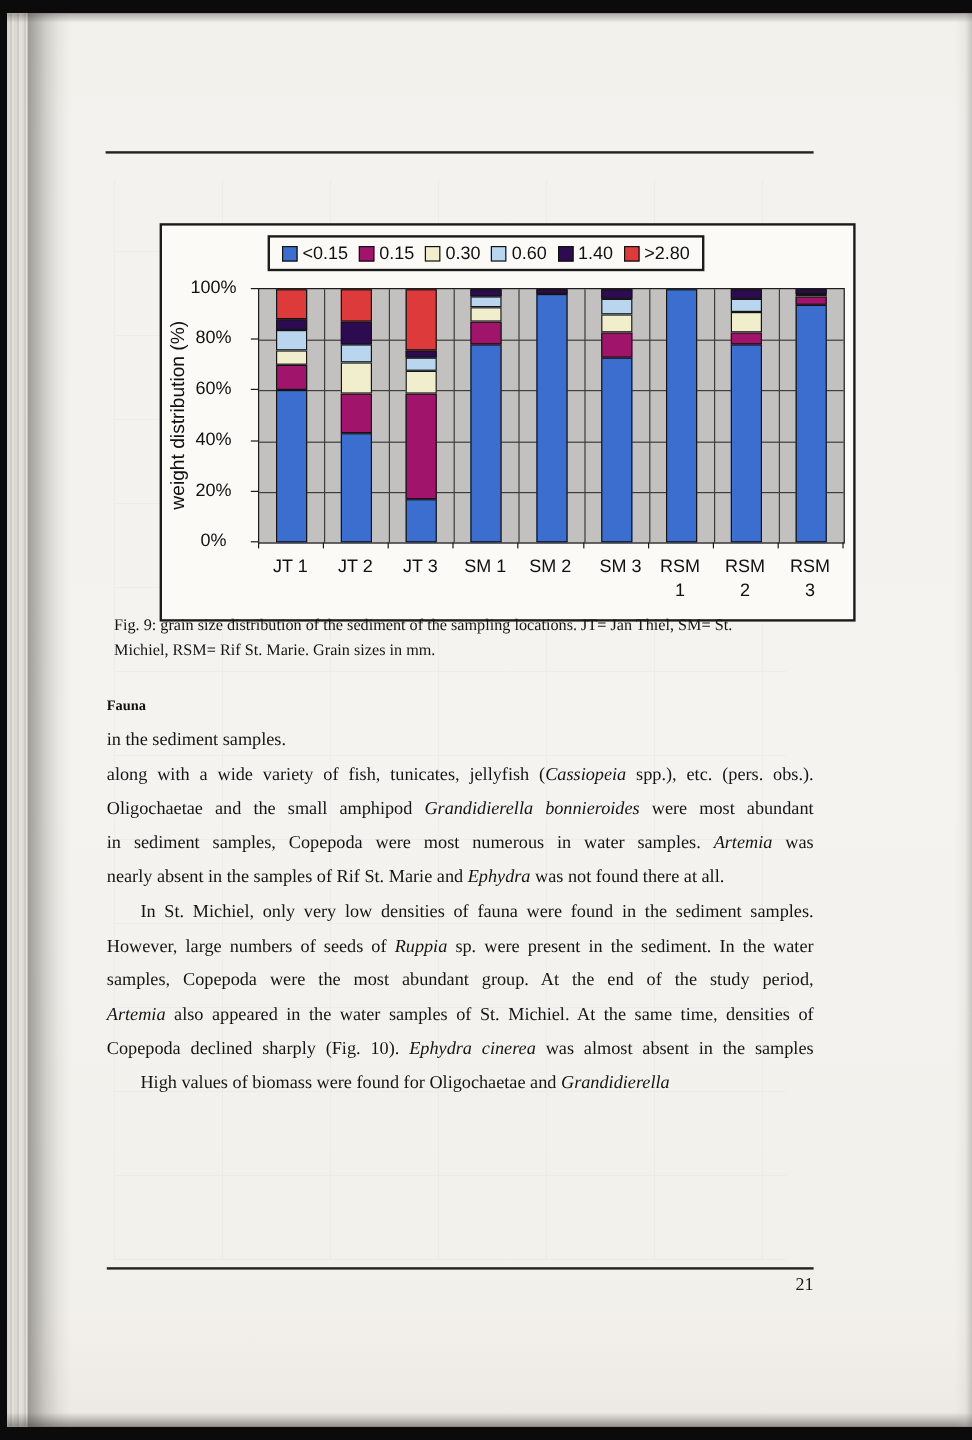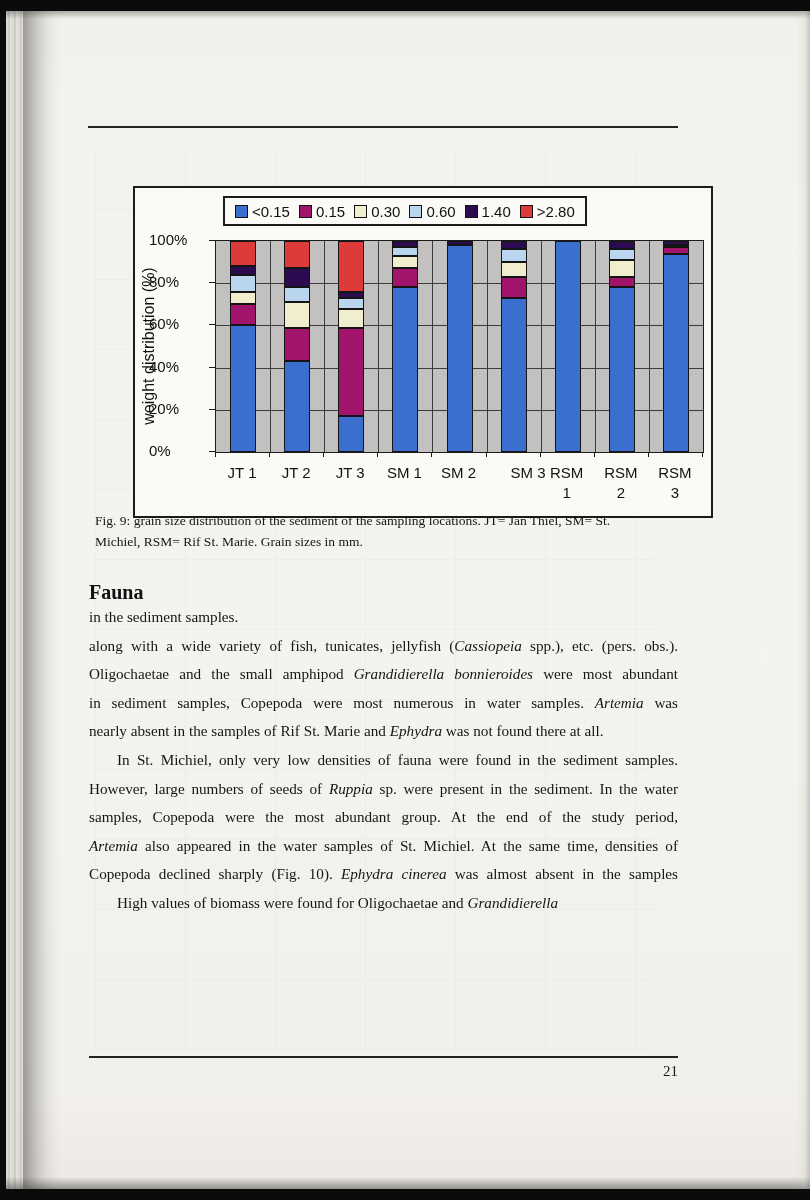--- a/index.html
+++ b/index.html
@@ -27,34 +27,34 @@
   
   .chart-box{position:absolute;left:93px;top:170px;width:580px;height:332px;
         background:#fbfaf7;border:2px solid #1b1b1b;box-sizing:border-box;
         font-family:"Liberation Sans", sans-serif;}
   .legend{position:absolute;left:88px;top:8px;height:30px;display:flex;align-items:center;
         gap:9px;padding:0 10px;border:2px solid #1b1b1b;background:#fbfaf7;box-sizing:border-box;}
   .legend-item{display:flex;align-items:center;gap:4px;font-size:15px;color:#111;}
   .swatch{width:13px;height:13px;border:1px solid #111;box-sizing:border-box;display:inline-block;}
   .ylabel{position:absolute;left:14px;top:158px;transform:translate(-50%,-50%) rotate(-90deg);
         transform-origin:50% 50%;white-space:nowrap;font-size:16px;color:#111;}
-  .ytick{position:absolute;width:58px;text-align:left;font-size:15px;color:#111;}
+  .ytick{position:absolute;width:58px;text-align:center;font-size:15px;color:#111;}
   .ytickmark{position:absolute;width:6px;height:1px;background:#1b1b1b;}
   .plot{position:absolute;left:80px;top:52px;width:487px;height:211px;background:#c2c1bf;
         border:1px solid #1b1b1b;box-sizing:content-box;}
   .gridh{position:absolute;left:0;width:100%;height:1px;background:#3c3c3a;}
   .gridv{position:absolute;top:0;height:100%;width:1px;background:#3c3c3a;}
   .seg{position:absolute;box-sizing:border-box;border:1px solid #141414;}
   .xtickmark{position:absolute;width:1px;height:5px;background:#1b1b1b;}
   .xlab{position:absolute;text-align:center;font-size:15px;line-height:20px;color:#111;
         white-space:pre-line;}
   
   .caption{position:absolute;left:95px;top:510px;width:600px;font-size:13.5px;line-height:21px;
         white-space:pre-line;color:#151515;}
-  .heading{position:absolute;left:89px;top:581px;font-size:20px;font-weight:bold;color:#111;}
+  .heading{position:absolute;left:89px;top:581px;font-size:12px;font-weight:bold;color:#111;}
   .paras{position:absolute;left:89px;top:603px;width:589px;font-size:15.2px;color:#151515;}
   .para{margin:0;}
   .line{line-height:28.6px;text-align:justify;text-align-last:justify;text-justify:inter-word;}
   .line.first{text-indent:28px;}
   .line.last{text-align:left;text-align-last:left;}
   .italic{font-style:italic;}
   .pagenum{position:absolute;left:560px;top:1063px;width:118px;text-align:right;
         font-size:15px;color:#1a1a1a;}
 </style>
 </head>
@@ -166,21 +166,21 @@
         <div class="ytickmark" style="left: 74px; top: 136.4px;"></div>
         <div class="ytick" style="left: 14px; top: 85.2px;">80%</div>
         <div class="ytickmark" style="left: 74px; top: 94.2px;"></div>
         <div class="ytick" style="left: 14px; top: 43px;">100%</div>
         <div class="ytickmark" style="left: 74px; top: 52px;"></div>
         <div class="xlab" style="left: 80px; top: 275px; width: 54.1111px;">JT 1</div>
         <div class="xlab" style="left: 134.111px; top: 275px; width: 54.1111px;">JT 2</div>
         <div class="xlab" style="left: 188.222px; top: 275px; width: 54.1111px;">JT 3</div>
         <div class="xlab" style="left: 242.333px; top: 275px; width: 54.1111px;">SM 1</div>
         <div class="xlab" style="left: 296.444px; top: 275px; width: 54.1111px;">SM 2</div>
-        <div class="xlab" style="left: 366px; top: 275px; width: 54.1111px;">SM 3</div>
+        <div class="xlab" style="left: 355px; top: 275px; width: 54.1111px;">SM 3</div>
         <div class="xlab" style="left: 404.667px; top: 275px; width: 54.1111px;">RSM
 1</div>
         <div class="xlab" style="left: 458.778px; top: 275px; width: 54.1111px;">RSM
 2</div>
         <div class="xlab" style="left: 512.889px; top: 275px; width: 54.1111px;">RSM
 3</div>
         <div class="xtickmark" style="left: 80px; top: 264px;"></div>
         <div class="xtickmark" style="left: 134.111px; top: 264px;"></div>
         <div class="xtickmark" style="left: 188.222px; top: 264px;"></div>
         <div class="xtickmark" style="left: 242.333px; top: 264px;"></div>

